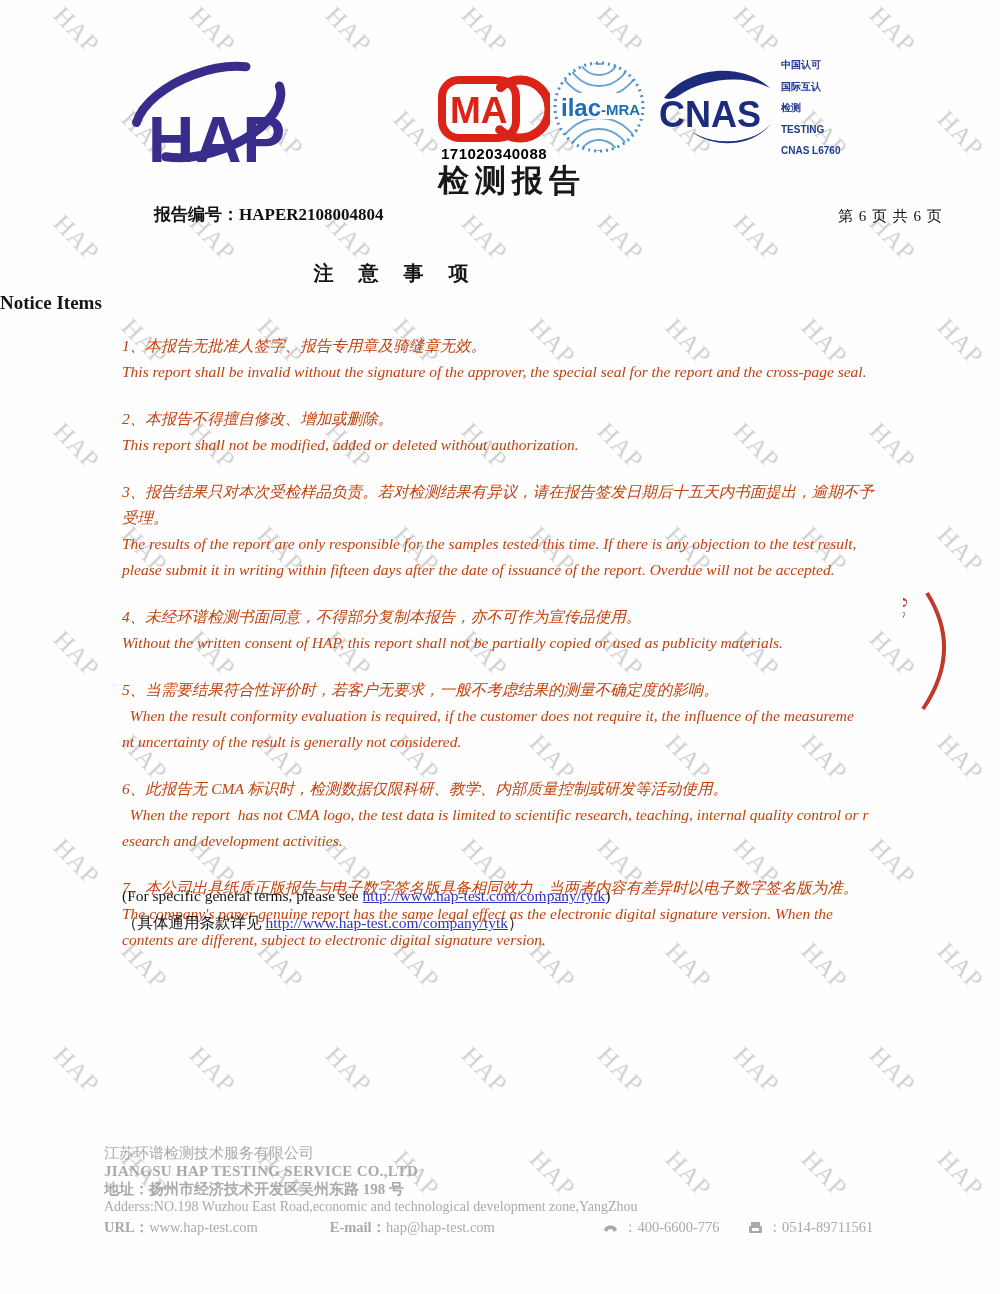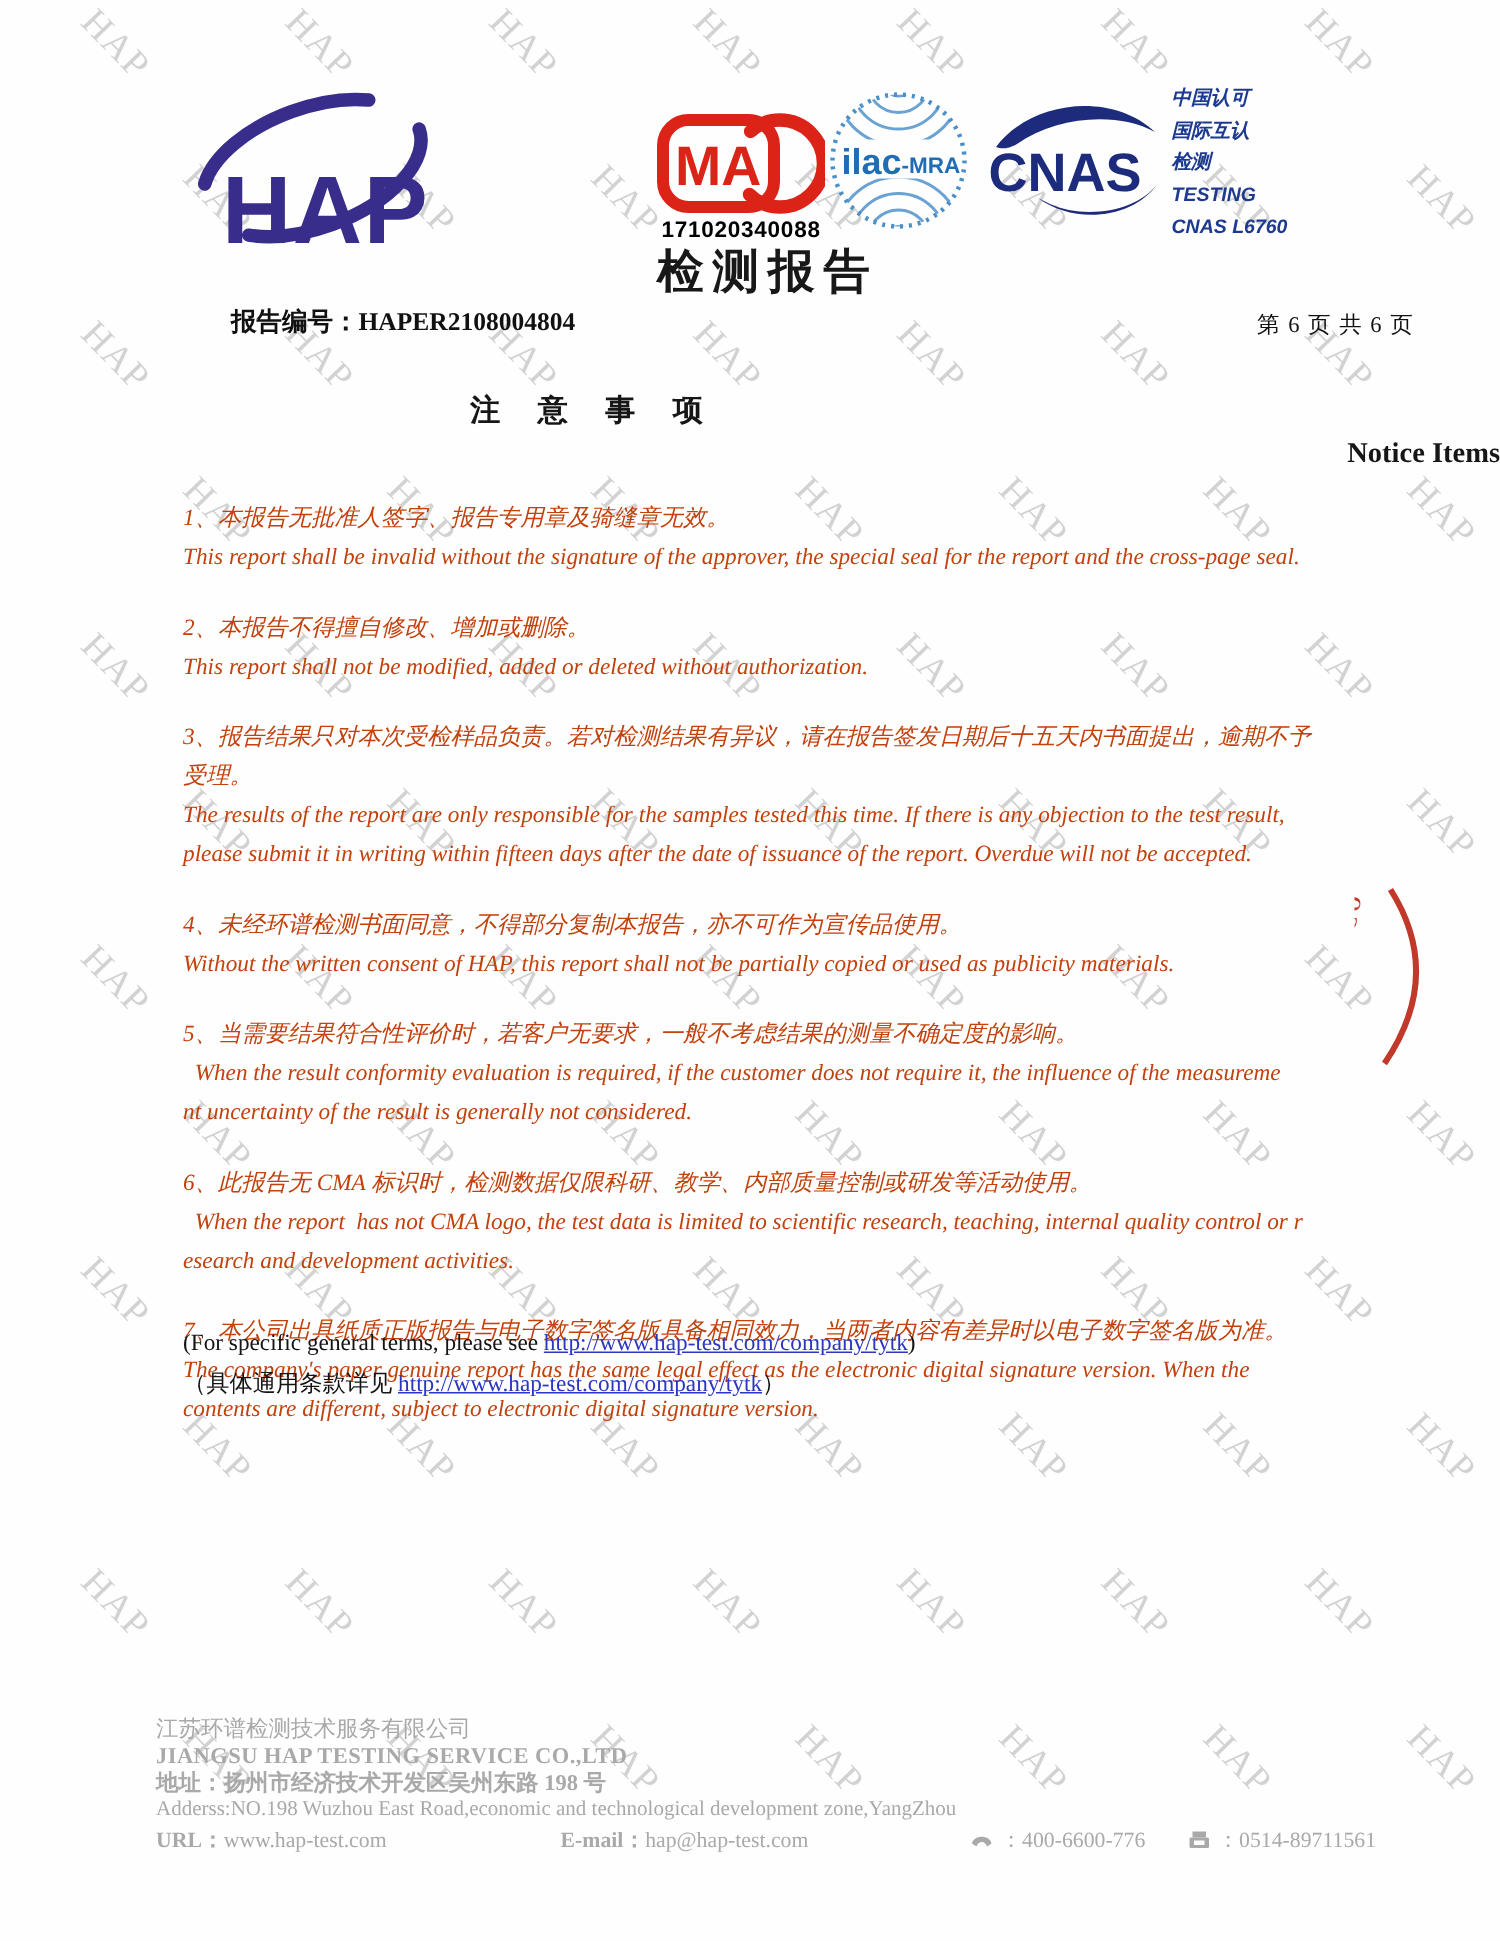--- a/index.html
+++ b/index.html
@@ -13,43 +13,43 @@
   
   .hap-logo{position:absolute;left:124px;top:58px;width:168px;height:132px;}
   .cma-logo{position:absolute;left:436px;top:70px;width:114px;height:80px;}
   .cma-code{position:absolute;left:441px;top:145px;font-family:"Liberation Sans",sans-serif;
             font-weight:bold;font-size:15px;color:#000000;letter-spacing:.5px;}
   .doc-title{position:absolute;left:438px;top:160px;font-size:31px;font-weight:bold;
              letter-spacing:6px;color:#181818;}
   .ilac-logo{position:absolute;left:552px;top:60px;width:95px;height:95px;}
   .cnas-logo{position:absolute;left:658px;top:64px;width:116px;height:84px;}
   .accred{position:absolute;left:781px;top:54px;font-family:"Liberation Sans",sans-serif;
-          font-weight:bold;font-size:13px;line-height:21.5px;color:#1d3a90;font-style:italic;}
+          font-weight:bold;font-size:10px;line-height:21.5px;color:#1d3a90;}
   .report-no{position:absolute;left:154px;top:203px;font-size:17px;font-weight:bold;color:#111;}
   .page-info{position:absolute;left:838px;top:207px;font-size:15px;color:#111;letter-spacing:1px;}
   
   .notice-title-zh{position:absolute;left:0;width:792px;top:260px;text-align:center;
                    font-size:20px;font-weight:bold;letter-spacing:10px;color:#161616;}
-  .notice-title-en{position:absolute;left:0;width:1000px;top:292px;text-align:right;
+  .notice-title-en{position:absolute;left:0;width:1000px;top:292px;text-align:left;
                    font-size:19px;font-weight:bold;color:#161616;}
   .notice-list{position:absolute;left:122px;top:333px;width:765px;font-size:15.5px;
                line-height:26px;color:#c2410c;font-style:italic;}
   .notice-item{margin-bottom:21px;}
   .notice-item .line{white-space:pre-wrap;}
   
   .terms{position:absolute;left:122px;top:882px;font-size:15.5px;line-height:27px;color:#141414;}
   .terms a{color:#2c35c4;text-decoration:underline;}
   
   .footer{position:absolute;left:104px;top:1144px;color:#a9a9a9;font-size:15px;line-height:18px;}
   .footer .f-en{font-weight:bold;letter-spacing:.3px;}
   .footer .f-addr-zh{font-weight:bold;}
   .footer .f-addr-en{font-size:14px;font-weight:normal;}
   .footer .f-contact{margin-top:2px;font-size:14.5px;display:flex;align-items:center;}
   .footer .f-contact .lbl{font-weight:bold;}
-  .footer .f-contact .gap1{margin-left:116px;}
+  .footer .f-contact .gap1{margin-left:72px;}
   .footer .f-contact .gap2{margin-left:108px;}
   .footer .f-contact .gap3{margin-left:28px;}
   .f-icon{display:inline-block;vertical-align:-2px;margin-right:5px;}
   
   .seal{position:absolute;left:903px;top:590px;width:62px;height:122px;z-index:2;}
 </style>
 </head>
 <body>
 
 <div class="page">

